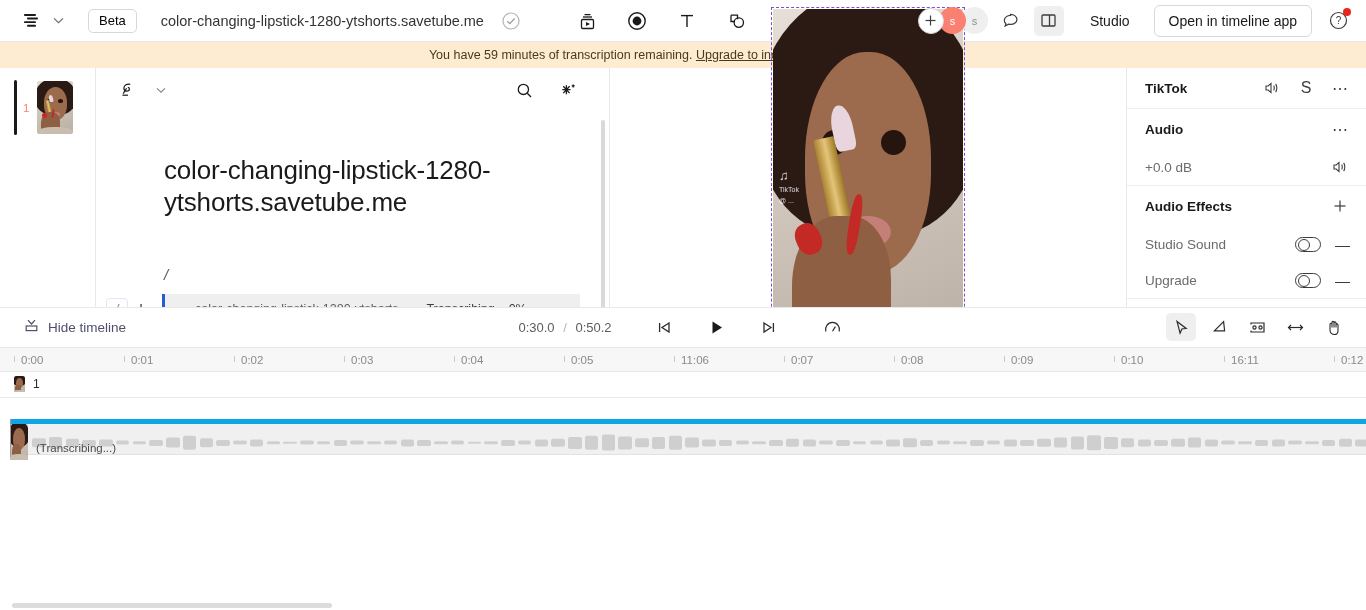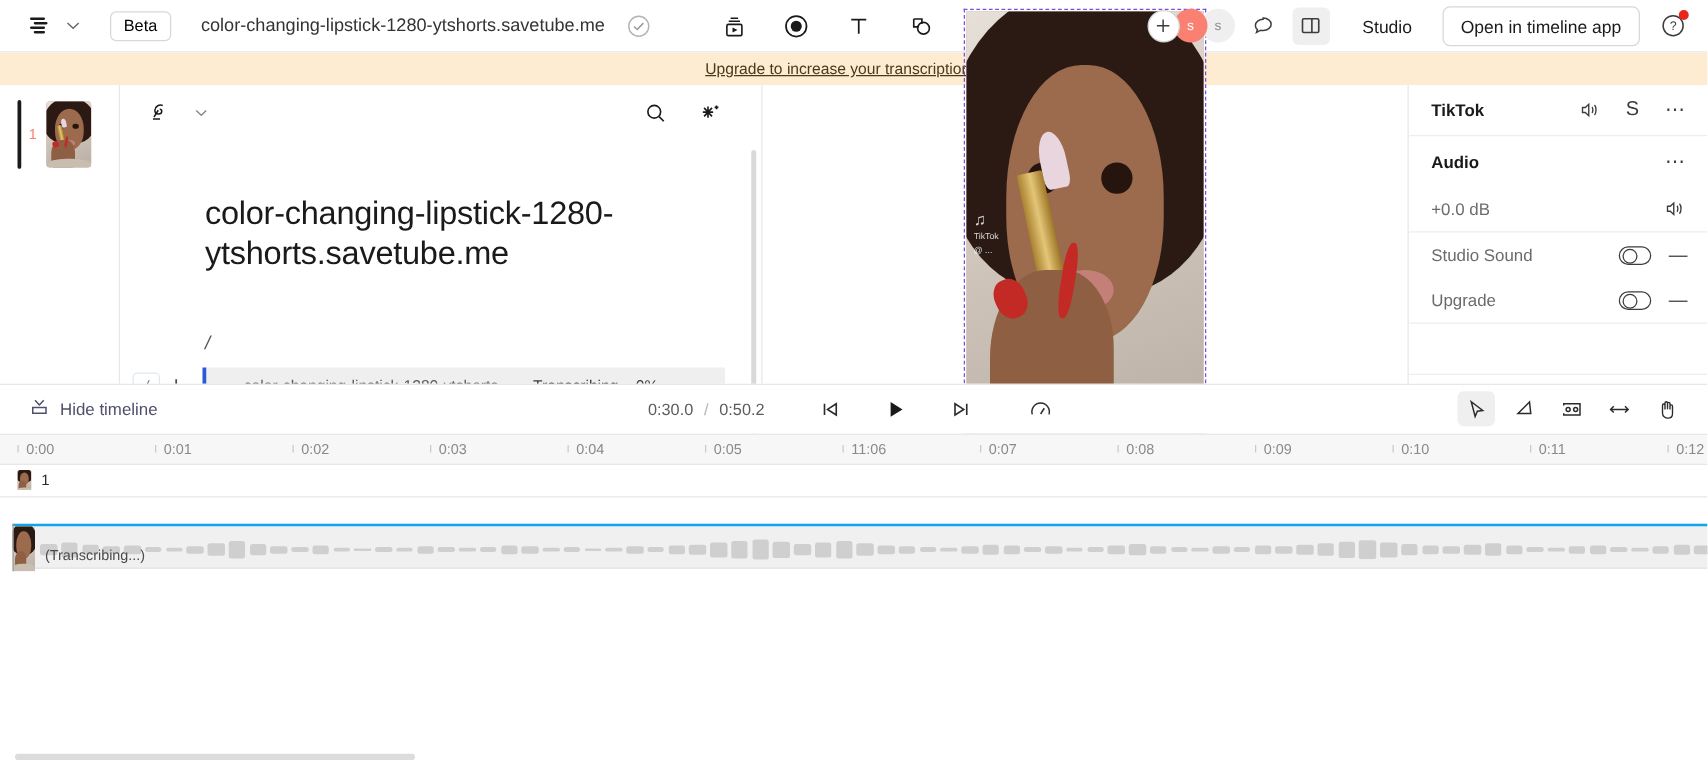--- a/index.html
+++ b/index.html
@@ -210,21 +210,21 @@
   .scene-track {
     height: 26px; border-bottom: 1px solid #e8e8e8; display: flex; align-items: center;
     padding-left: 14px; gap: 8px; background:#fff;
   }
   .mini-thumb { width: 11px; height: 16px; border-radius: 1px; overflow:hidden; position: relative; background:#c2a999; }
   .scene-track-num { font-size: 12px; color: #2b2b2b; }
 
   .clip-row { position: absolute; left: 0; right: 0; top: 47px; height: 38px; }
   .clip {
     position: absolute; left: 10px; top: 0; right: 0; height: 36px; background: #f0f0f0;
-    border-top: 2px solid #0ea5e9; border-bottom: 1px solid #e2e2e2; cursor: pointer;
+    border-top: 5px solid #0ea5e9; border-bottom: 1px solid #e2e2e2; cursor: pointer;
   }
   .clip-thumb { position: absolute; left: 0; top: 0; width: 18px; height: 36px; overflow: hidden; }
   .clip-label { position: absolute; left: 26px; top: 18px; font-size: 11.5px; color: #4a4a4a; }
   .wave { position: absolute; left: 22px; right: 0; top: 8px; height: 22px; }
   .wave i { position: absolute; background: #cfcfcf; border-radius: 2px; top: 50%; transform: translateY(-50%); }
   .playhead { position: absolute; left: 10px; top: 0; bottom: 0; width: 1px; background: #9e9e9e; z-index: 5; }
 
   .tl-scroll { position: absolute; left: 0; right: 0; bottom: 0; height: 7px; }
   .tl-scroll i { position: absolute; left: 12px; width: 320px; height: 5px; background: #dcdcdc; border-radius: 3px; }
 </style>
@@ -337,21 +337,21 @@
         <svg width="21" height="21" viewBox="0 0 21 21">
           <circle cx="10.5" cy="10.5" r="8" fill="none" stroke="#3d3d3d" stroke-width="1.2"></circle>
           <text x="10.5" y="14.4" font-size="10" text-anchor="middle" fill="#3d3d3d" font-family="Liberation Sans, sans-serif">?</text>
         </svg>
         <span class="help-dot"></span>
       </div>
     </div>
   </div>
 
   <div class="banner">
-    &nbsp;<a>Upgrade to increase your transcription limit</a><span>.</span>
+    <span>You have 59 minutes of transcription remaining.</span>&nbsp;<a>Upgrade to increase your transcription limit</a><span>.</span>
   </div>
 
   <div class="main">
 
     <div class="scene-rail">
       <div class="scene-item">
         <div class="scene-bar"></div>
         <div class="scene-num">1</div>
         <div class="scene-thumb">
           <div class="portrait">
@@ -491,20 +491,33 @@
                     <path d="M9.6 4.6c.9.9.9 3.9 0 4.8"></path>
                     <path d="M11.6 3c1.6 1.7 1.6 6.3 0 8"></path>
               </g>
                 </svg>
             </span>
           </span>
         </div>
       </div>
 
       <div class="insp-sec">
+        <div class="insp-row head">
+          <span class="insp-title">Audio Effects</span>
+          <span class="insp-actions">
+            <span class="insp-ic">
+              <svg width="14" height="14" viewBox="0 0 14 14">
+                  <g stroke="#3d3d3d" stroke-width="1.2">
+                <line x1="7" y1="1.5" x2="7" y2="12.5"></line>
+                    <line x1="1.5" y1="7" x2="12.5" y2="7"></line>
+                  </g>
+                </svg>
+            </span>
+          </span>
+        </div>
         <div class="insp-row">
           <span class="insp-label">Studio Sound</span>
           <span class="insp-actions">
             <span class="toggle"></span>
             <span class="dash">—</span>
           </span>
         </div>
         <div class="insp-row">
           <span class="insp-label">Upgrade</span>
           <span class="insp-actions">
@@ -654,21 +667,21 @@
     <div class="tick" style="left:1004px">
         <i></i>
         <span>0:09</span>
       </div>
     <div class="tick" style="left:1114px">
         <i></i>
         <span>0:10</span>
       </div>
     <div class="tick" style="left:1224px">
         <i></i>
-        <span>0:11</span>
+        <span>16:11</span>
       </div>
     <div class="tick" style="left:1334px">
         <i></i>
         <span>0:12</span>
       </div>
   </div>
 
   <div class="track-area">
     <div class="scene-track">
       <span class="mini-thumb">

